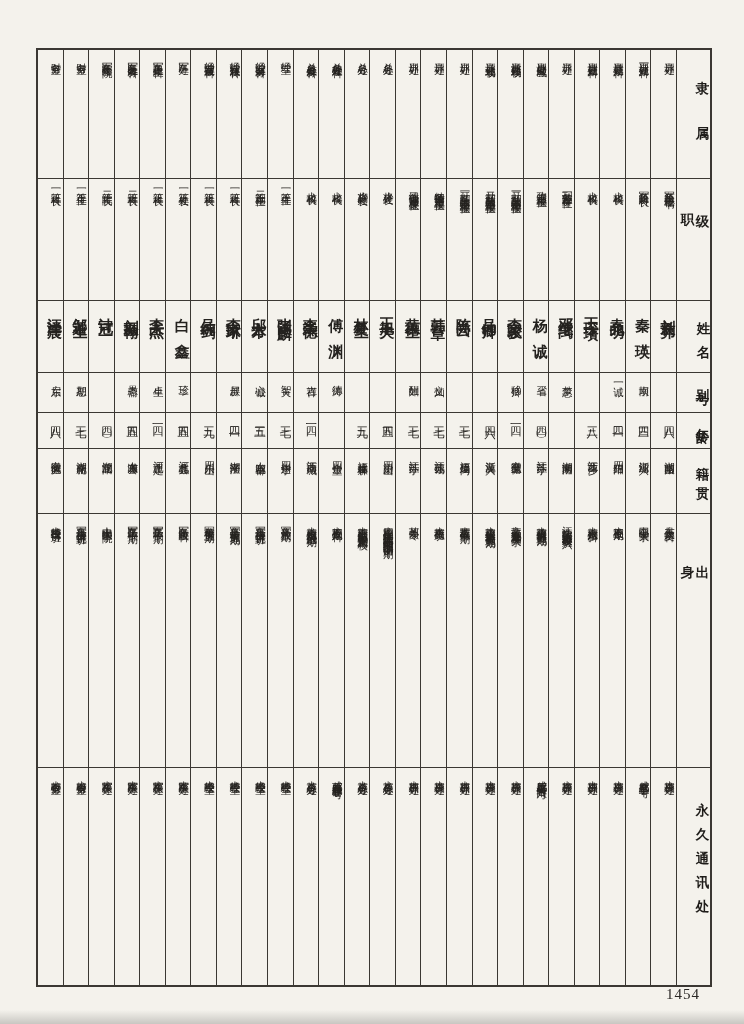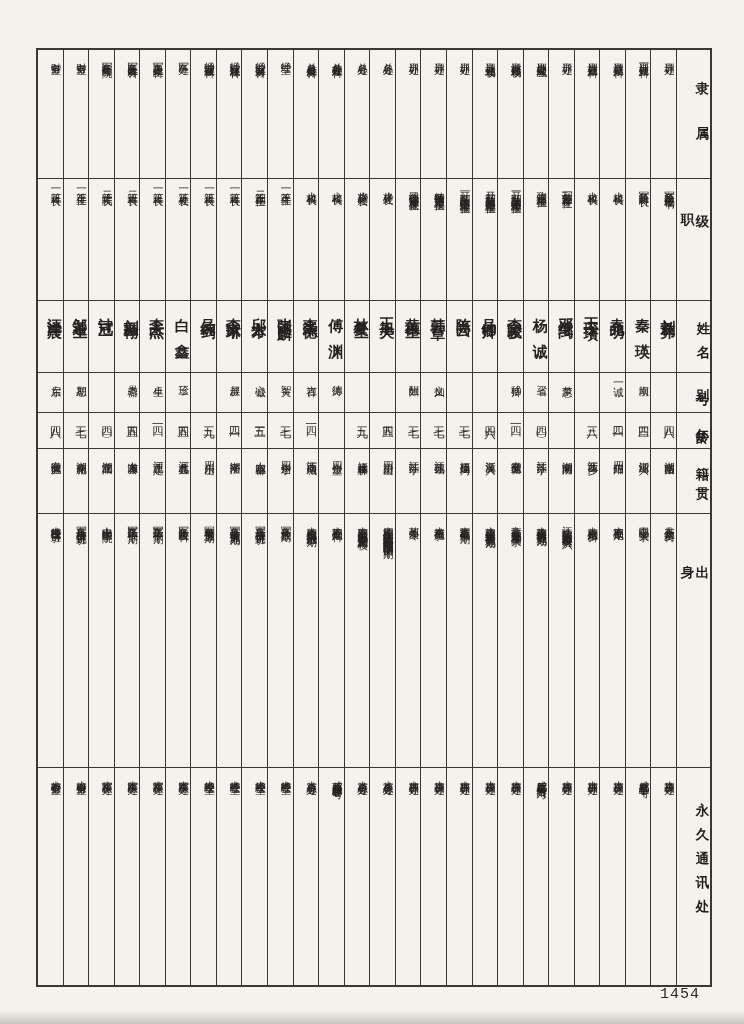--- a/index.html
+++ b/index.html
@@ -70,21 +70,21 @@
   .h-aff{padding-top:20px;letter-spacing:46px;}
   .h-rank{padding-top:24px;letter-spacing:48px;}
   .h-name{padding-top:9px;letter-spacing:24px;}
   .h-alias{padding-top:4px;letter-spacing:5px;}
   .h-age{padding-top:4px;letter-spacing:2px;}
   .h-native{padding-top:7px;letter-spacing:20px;}
   .h-origin{padding-top:40px;letter-spacing:116px;}
   .h-addr{padding-top:24px;letter-spacing:24px;}
   .page-number{
     position:absolute;right:44px;top:986px;
-    font-family:Liberation Mono, monospace;
+    font-family:Liberation Serif, serif;
     font-size:15px;color:#2a2825;letter-spacing:1px;
   }
 </style>
 </head>
 <body>
 
 <div class="page">
 
   <div class="rtable" id="rtable">
 

